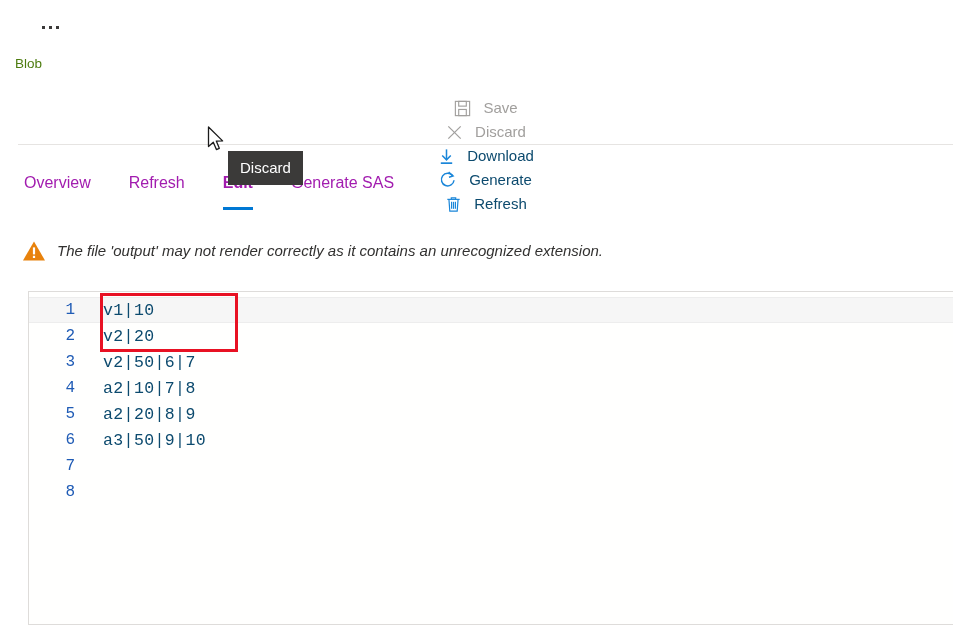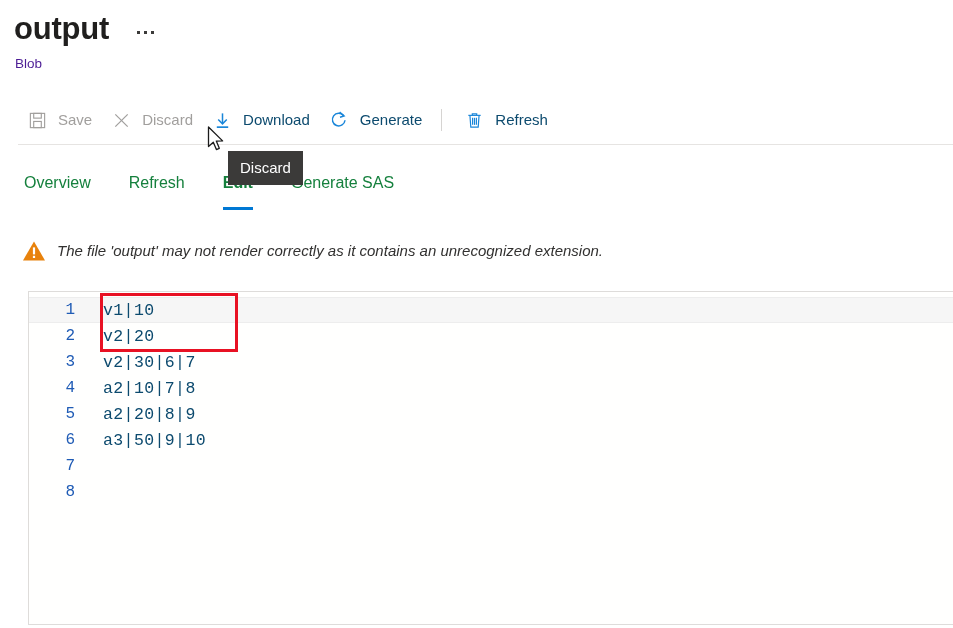--- a/index.html
+++ b/index.html
@@ -51,34 +51,35 @@
   }
   .ellipsis-btn i {
     display: block;
     width: 3px; height: 3px;
     background: #3b3a39;
   }
   .page-subtitle {
     position: absolute;
     left: 15px; top: 55px;
     font-size: 13.5px;
-    color: #4c1d95;
+    color: #4d7c0f;
     line-height: 18px;
   }
 
   
   .command-bar {
     position: absolute;
     left: 0; top: 96px;
     width: 953px;
     height: 48px;
     display: flex;
     align-items: center;
     padding-left: 18px;
     box-sizing: border-box;
+    flex-direction: column;
   }
   .cmd {
     display: flex;
     align-items: center;
     height: 38px;
     padding: 0 10px 0 6px;
     font-size: 15px;
     color: #0c4a6e;
     cursor: pointer;
     white-space: nowrap;
@@ -136,21 +137,21 @@
     width: 953px;
     height: 40px;
     display: flex;
     align-items: flex-start;
     padding-left: 24px;
     box-sizing: border-box;
   }
   .tab {
     position: relative;
     font-size: 16px;
-    color: #15803d;
+    color: #a21caf;
     padding: 2px 0 12px 0;
     margin-right: 38px;
     cursor: pointer;
     line-height: 22px;
   }
   .tab.active { font-weight: 700; }
   .tab.active::after {
     content: "";
     position: absolute;
     left: 0; right: 0;
@@ -237,21 +238,20 @@
     box-sizing: border-box;
     z-index: 30;
     pointer-events: none;
   }
 </style>
 </head>
 <body>
 
 <div class="page-header">
   <div class="title-row">
-    <div class="page-title">output</div>
     <div class="ellipsis-btn">
       <i></i>
       <i></i>
       <i></i>
     </div>
   </div>
   <div class="page-subtitle">Blob</div>
 </div>
 
 <div class="command-bar">
@@ -351,21 +351,21 @@
       <span class="code-text">v1|10</span>
     </div>
 
     <div class="code-line">
       <span class="gutter">2</span>
       <span class="code-text">v2|20</span>
     </div>
 
     <div class="code-line">
       <span class="gutter">3</span>
-      <span class="code-text">v2|30|6|7</span>
+      <span class="code-text">v2|50|6|7</span>
     </div>
 
     <div class="code-line">
       <span class="gutter">4</span>
       <span class="code-text">a2|10|7|8</span>
     </div>
 
     <div class="code-line">
       <span class="gutter">5</span>
       <span class="code-text">a2|20|8|9</span>

